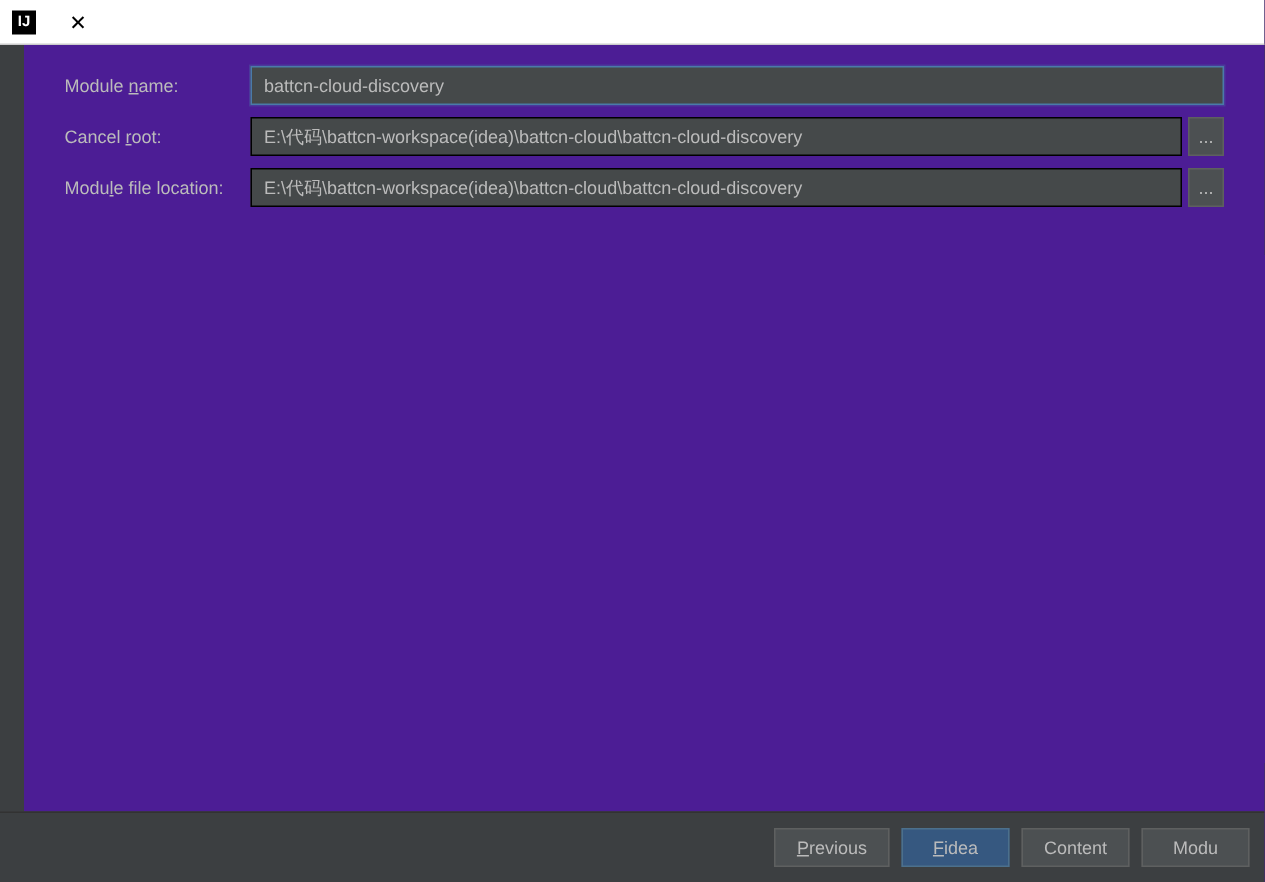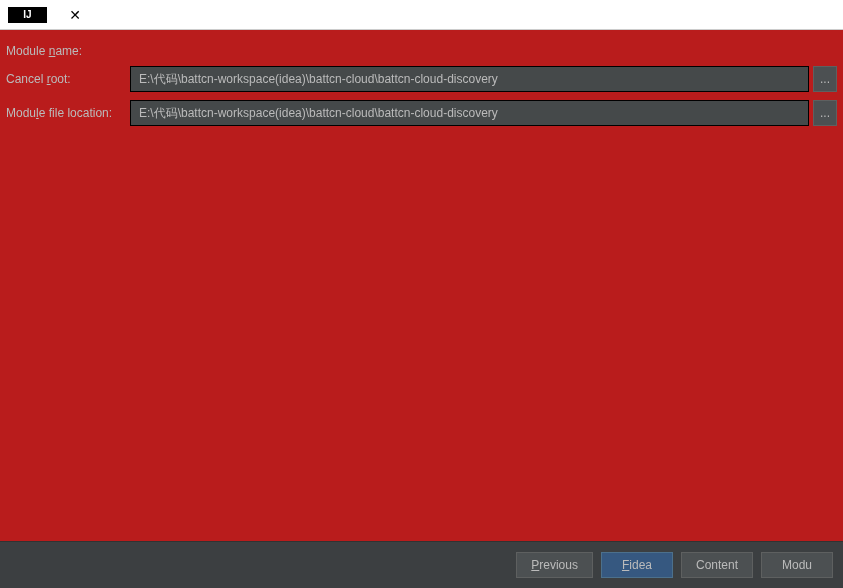--- a/index.html
+++ b/index.html
@@ -21,21 +21,21 @@
     .titlebar {
       height: 30px;
       background: #ffffff;
       color: #000000;
       display: flex;
       align-items: center;
       padding: 0 8px;
       border-bottom: 1px solid #cccccc;
     }
     .titlebar-icon {
-      width: 39px;
+      width: 16px;
       height: 16px;
       background: #000000;
       display: flex;
       align-items: center;
       justify-content: center;
       margin-right: 8px;
     }
     .titlebar-icon-inner {
       color: #ffffff;
       font-size: 10px;
@@ -52,25 +52,26 @@
       height: 28px;
       display: flex;
       align-items: center;
       justify-content: center;
       cursor: pointer;
       font-size: 14px;
       color: #000000;
     }
     .content {
       flex: 1;
-      background: #b91c1c;
-      padding: 14px 6px;
+      background: #4c1d95;
+      padding: 14px 27px;
       display: flex;
       flex-direction: column;
       gap: 8px;
+      margin-left: 16px;
     }
     .form-row {
       display: flex;
       align-items: center;
       gap: 4px;
     }
     .form-label {
       width: 120px;
       color: #bbbbbb;
       font-size: 12px;
@@ -142,20 +143,21 @@
 <div class="titlebar">
   <div class="titlebar-icon">
     <span class="titlebar-icon-inner">IJ</span>
   </div>
   <div class="titlebar-close">✕</div>
 </div>
 
 <div class="content">
   <div class="form-row">
     <div class="form-label"><span>Module </span><span class="underline">n</span><span>ame:</span></div>
+    <input type="text" class="form-input focused" value="battcn-cloud-discovery" style="">
   </div>
 
   <div class="form-row">
     <div class="form-label"><span>Cancel </span><span class="underline">r</span><span>oot:</span></div>
     <input type="text" class="form-input" value="E:\代码\battcn-workspace(idea)\battcn-cloud\battcn-cloud-discovery" style="">
     <button class="browse-btn">...</button>
   </div>
 
   <div class="form-row">
     <div class="form-label"><span>Modu</span><span class="underline">l</span><span>e file location:</span></div>

